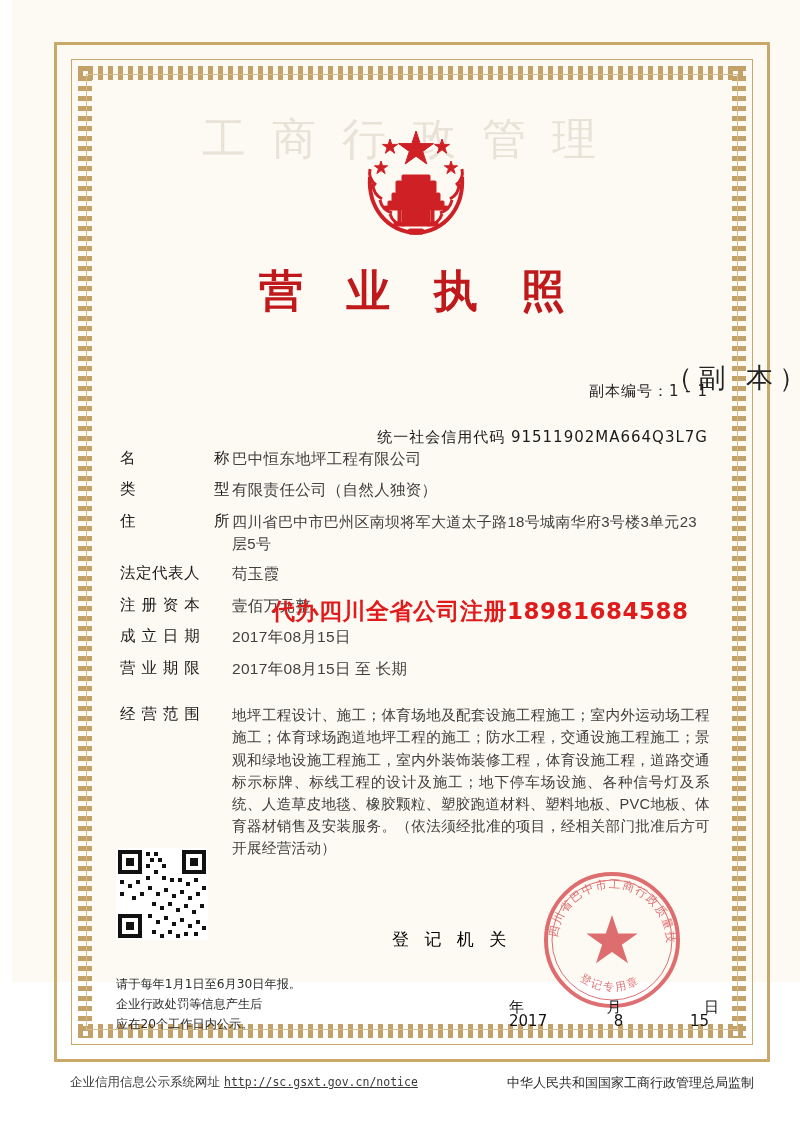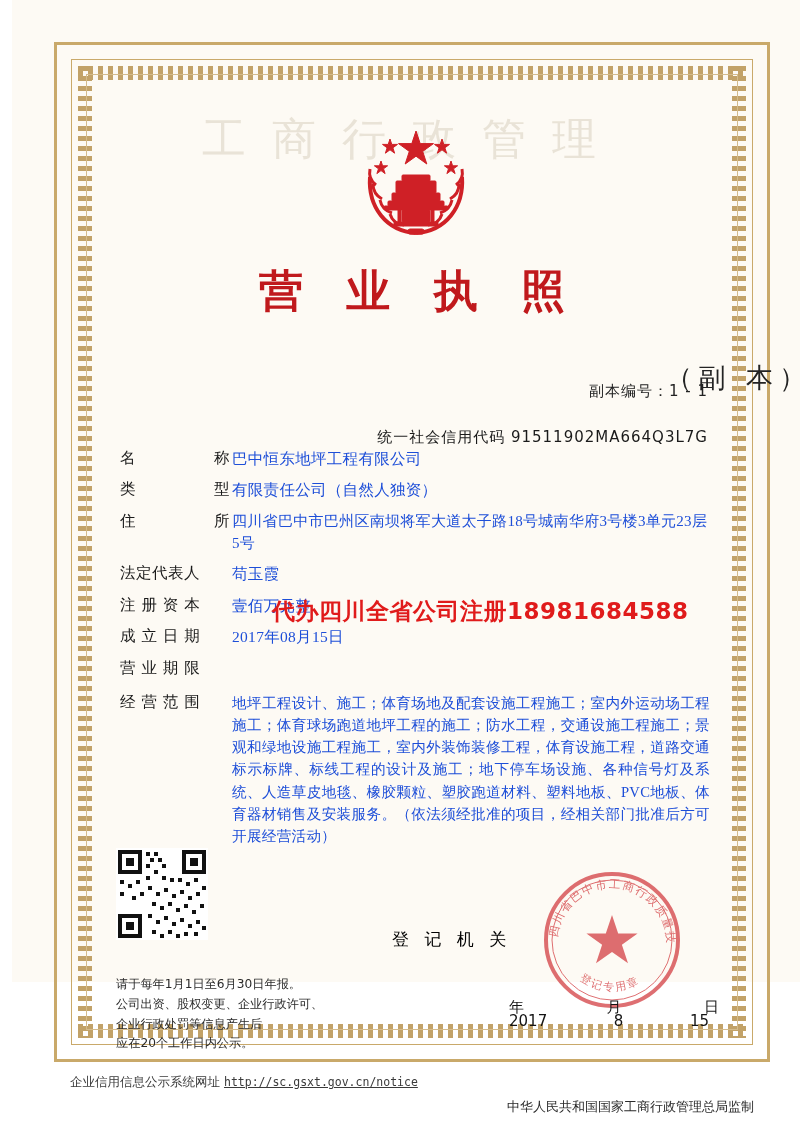--- a/index.html
+++ b/index.html
@@ -142,23 +142,23 @@
     white-space: nowrap;
   }
   .label.spread4 {
     display: flex;
     justify-content: space-between;
     padding-right: 2px;
     box-sizing: border-box;
   }
   .value {
     flex: 1;
-    font-family: Liberation Serif, serif;
+    font-family: Liberation Sans, sans-serif;
     font-size: 15.5px;
-    color: #1d4ed8;
+    color: #404040;
     line-height: 1.45;
     letter-spacing: 0.3px;
   }
   .value.small {
     font-size: 15px;
   }
   .scope {
     font-size: 14.6px;
     line-height: 1.52;
     text-align: justify;
@@ -246,21 +246,20 @@
     font-size: 11.5px;
     letter-spacing: 0;
     text-decoration: underline;
   }
   .footer-right {
     position: absolute;
     right: 58px; top: 1074px;
     font-family: "DejaVu Sans", sans-serif;
     font-size: 13px;
     color: #2a2a2a;
-    margin-top: 24px;
   }
 </style>
 </head>
 <body>
 
 <div class="page">
 
   <div class="border-outer"></div>
   <div class="border-greek"></div>
   <div class="border-inner"></div>
@@ -340,23 +339,24 @@
       <div class="value">壹佰万元整</div>
     </div>
 
     <div class="row">
       <div class="label">成 立 日 期</div>
       <div class="value">2017年08月15日</div>
     </div>
 
     <div class="row">
       <div class="label">营 业 期 限</div>
-    </div>
-
-    <div class="row" style="margin-top:13px;">
+      <div class="value">2017年08月15日  至 长期</div>
+    </div>
+
+    <div class="row" style="margin-top:24px;">
       <div class="label">经 营 范 围</div>
       <div class="value scope">地坪工程设计、施工；体育场地及配套设施工程施工；室内外运动场工程施工；体育球场跑道地坪工程的施工；防水工程，交通设施工程施工；景观和绿地设施工程施工，室内外装饰装修工程，体育设施工程，道路交通标示标牌、标线工程的设计及施工；地下停车场设施、各种信号灯及系统、人造草皮地毯、橡胶颗粒、塑胶跑道材料、塑料地板、PVC地板、体育器材销售及安装服务。（依法须经批准的项目，经相关部门批准后方可开展经营活动）</div>
     </div>
 
   </div>
 
   <div class="promo">代办四川全省公司注册18981684588</div>
 
   <div class="qr">
     <svg viewBox="0 0 92 92" width="92" height="92">
@@ -449,21 +449,20 @@
     <span class="ch">日</span>
   </div>
   <div class="date-nums">
     <span>2017</span>
     <span>8</span>
     <span>15</span>
   </div>
 
   <div class="notes">
     <div>请于每年1月1日至6月30日年报。</div>
-    <div>公司出资、股权变更、企业行政许可、</div>
     <div>企业行政处罚等信息产生后</div>
     <div>应在20个工作日内公示。</div>
   </div>
 
   <div class="footer-left">
     <span>企业信用信息公示系统网址</span>
     <span class="url">http://sc.gsxt.gov.cn/notice</span>
   </div>
   <div class="footer-right">中华人民共和国国家工商行政管理总局监制</div>
 

